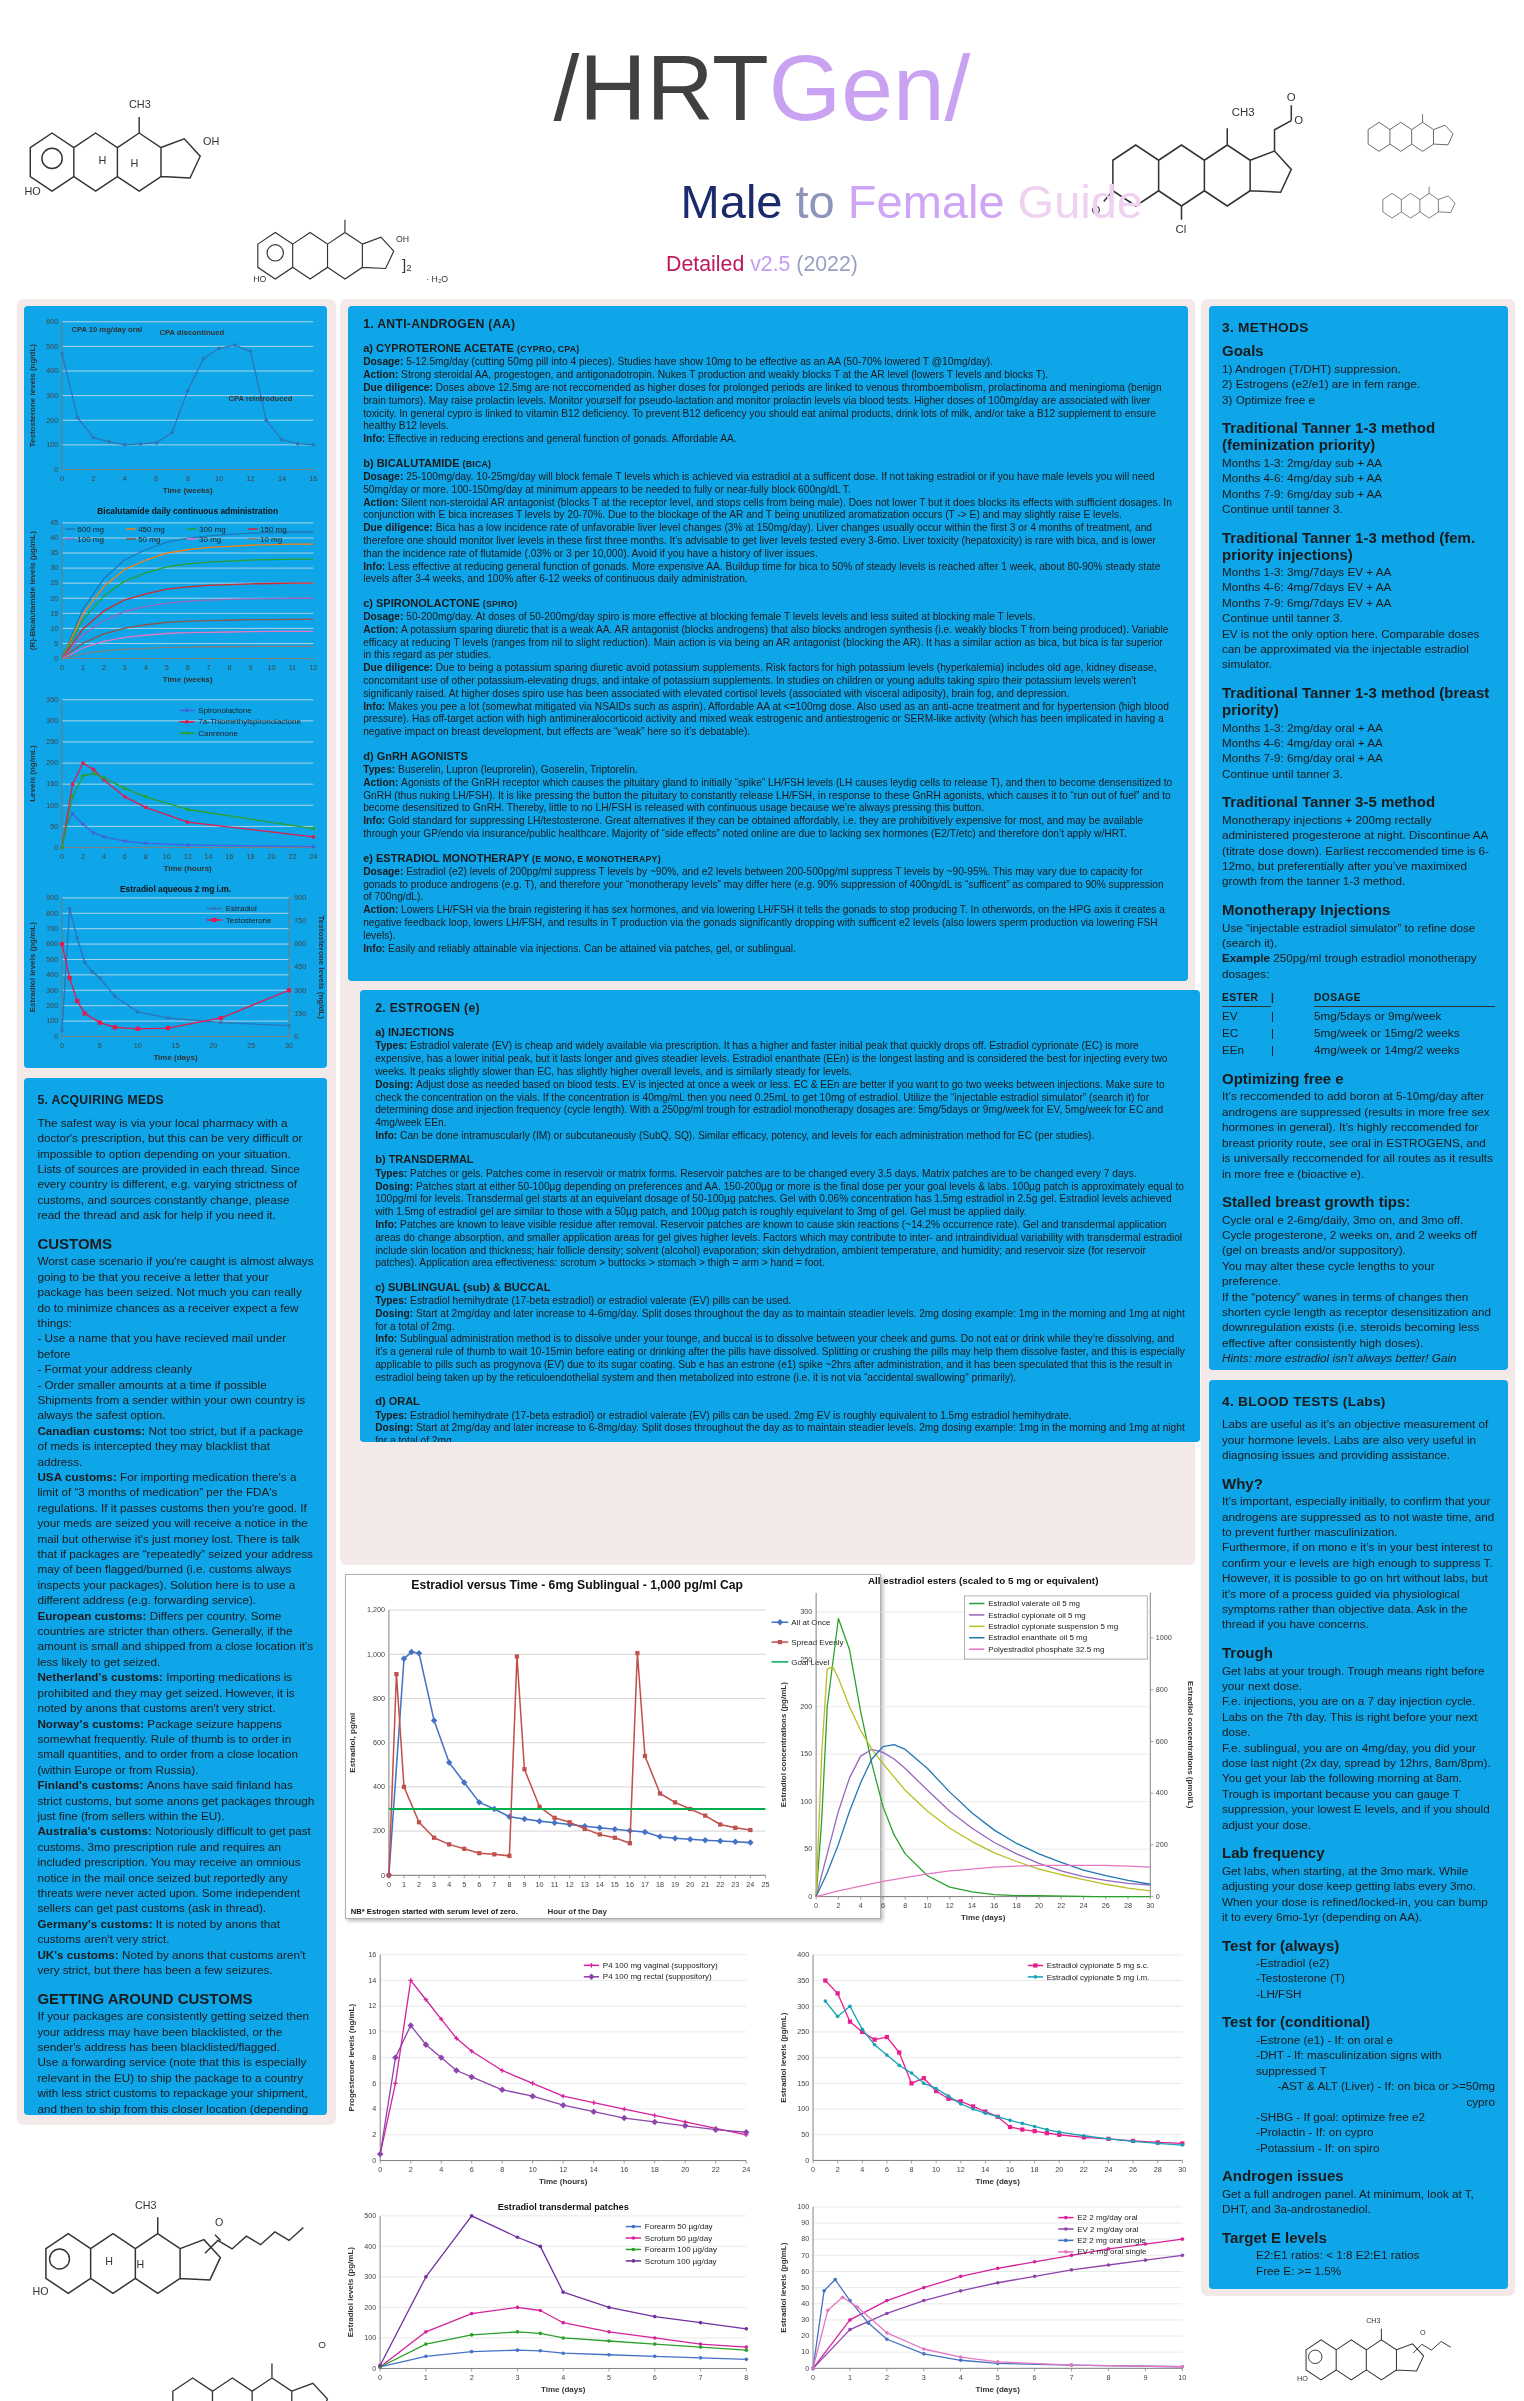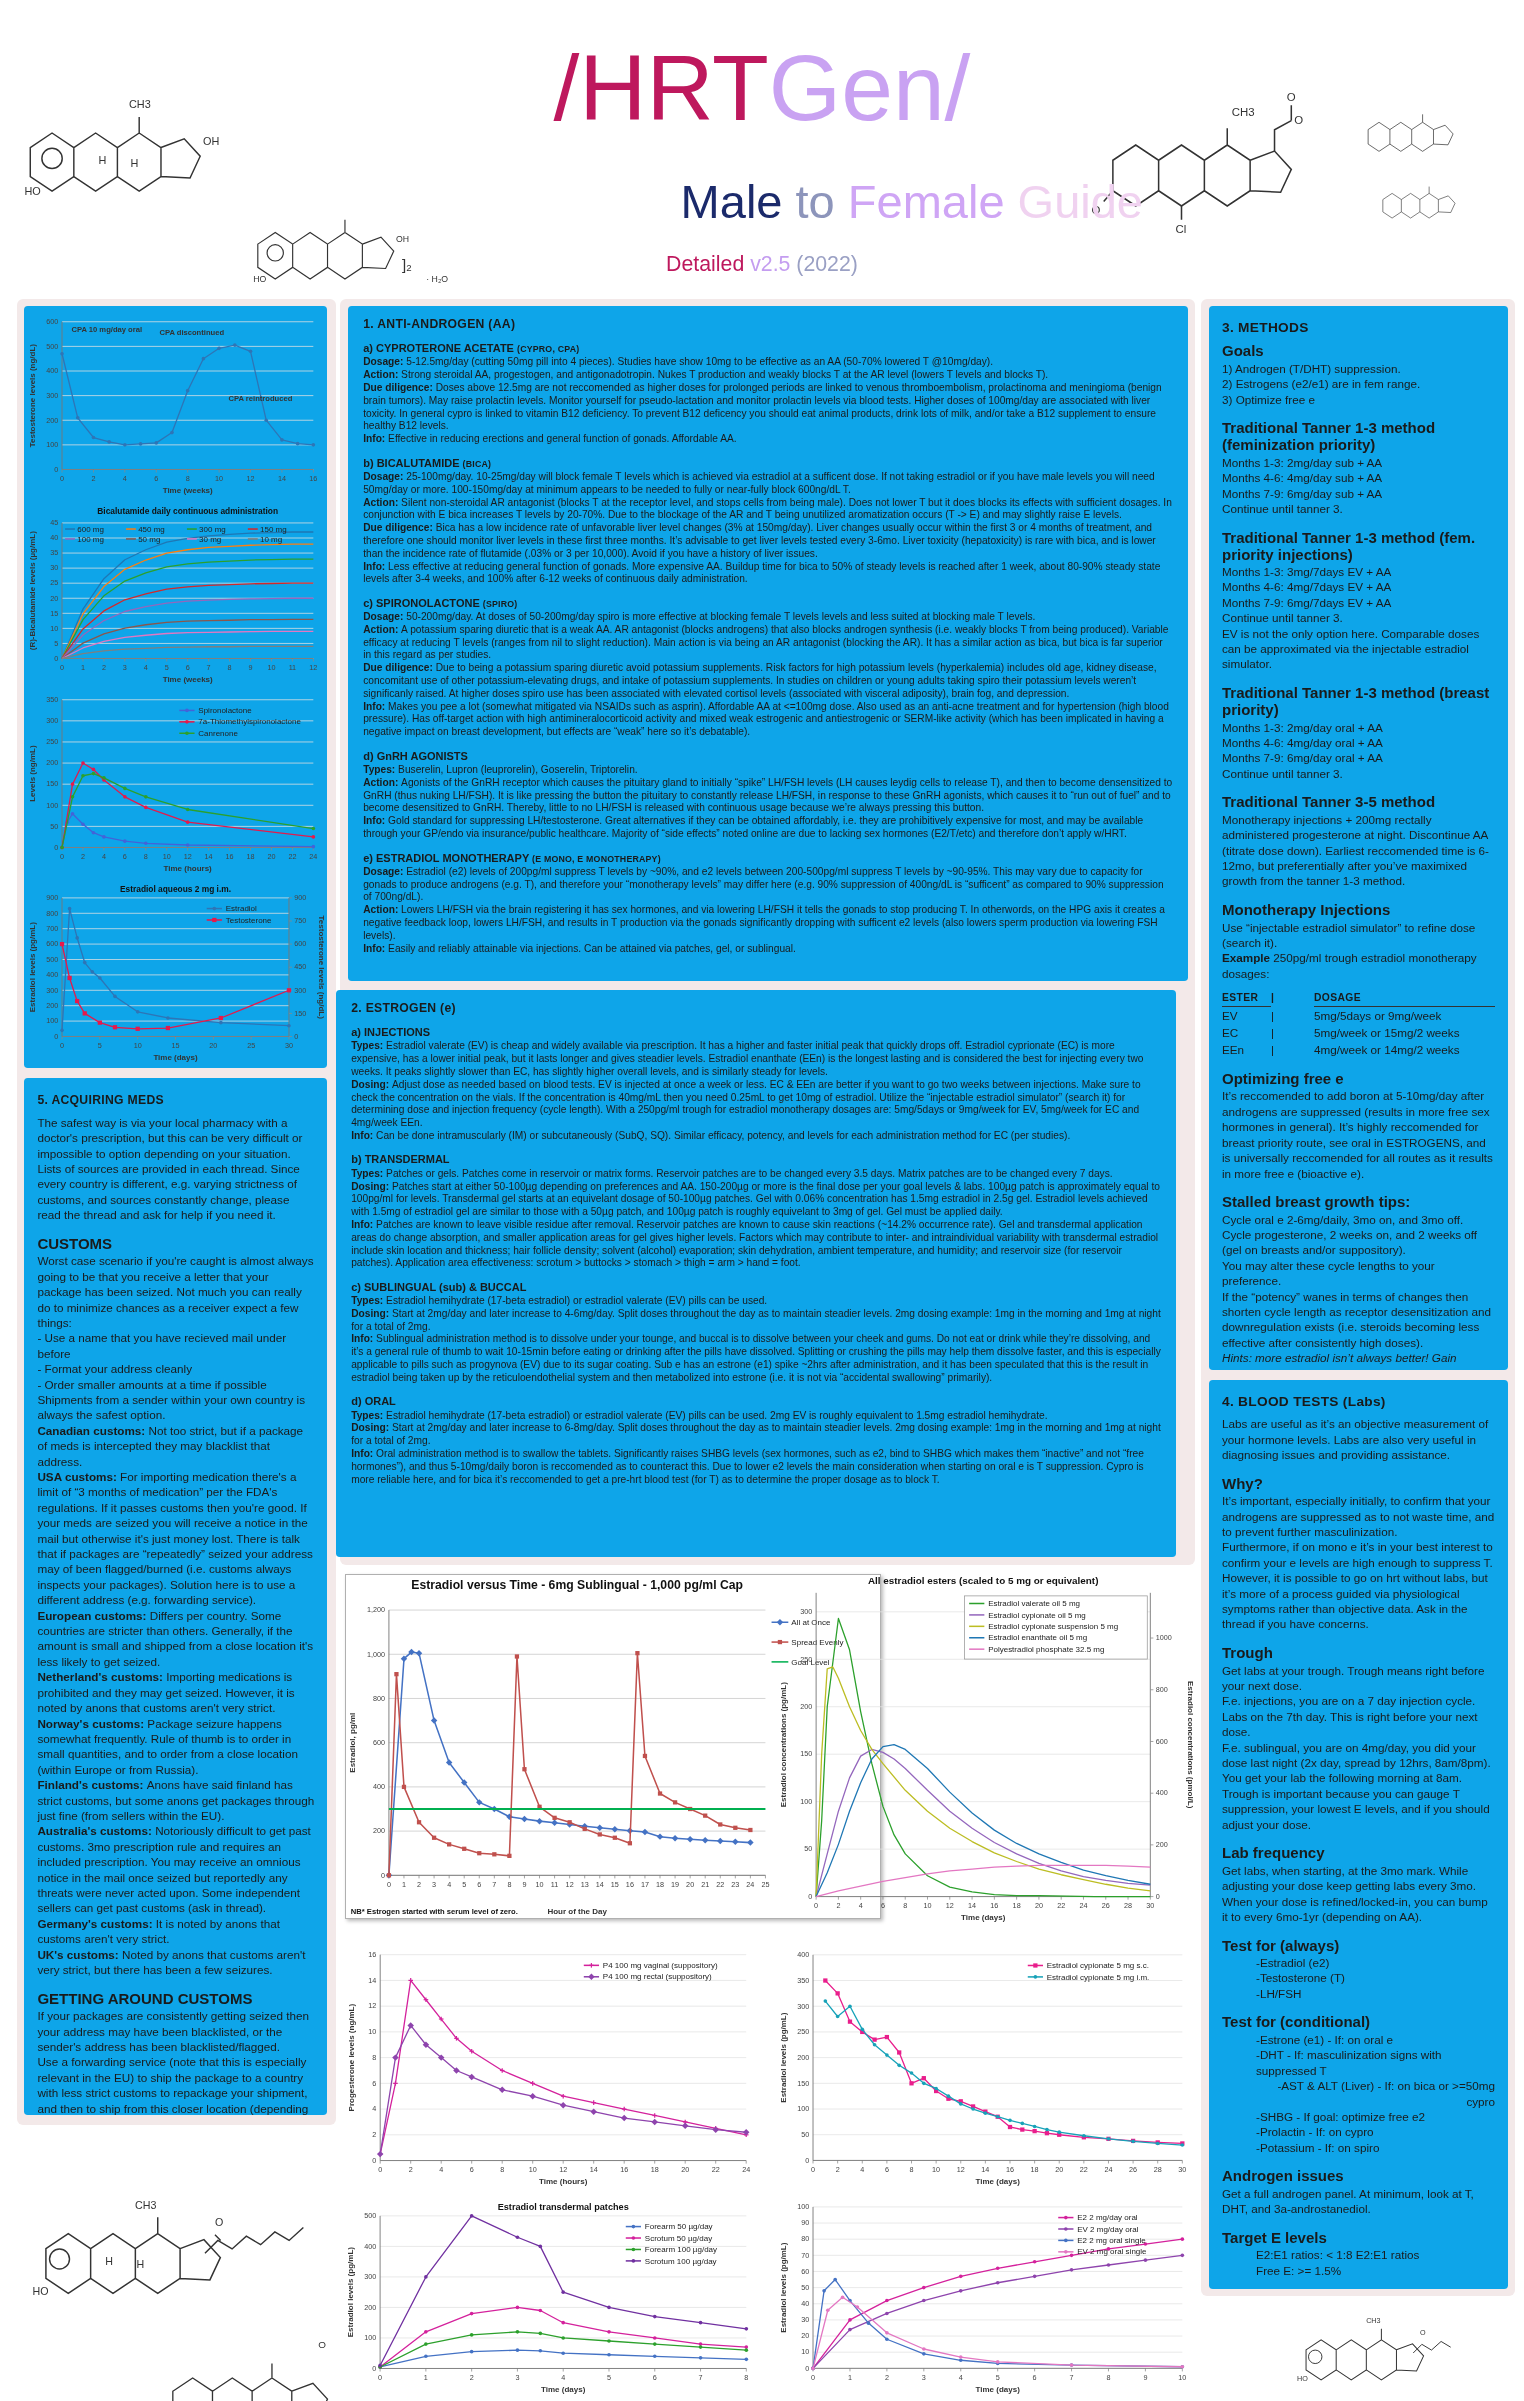--- a/index.html
+++ b/index.html
@@ -7,21 +7,21 @@
         font-family:"Liberation Sans","DejaVu Sans",sans-serif;color:#1a1a1a;}
   .seg-line{position:absolute;text-align:center;white-space:nowrap;}
   #title{left:381px;top:37px;width:762px;font-size:93px;line-height:1.1;}
   #subtitle{left:381px;top:174px;width:762px;font-size:47px;font-weight:400;text-align:right;}
   #version{left:381px;top:252px;width:762px;font-size:21.3px;}
   .pinkcol{position:absolute;background:#f3e9e9;border-radius:6.1px;}
   .card{position:absolute;background:#0ea5e9;border-radius:3.8px;box-sizing:border-box;overflow:hidden;}
   #card-charts{left:24.4px;top:306px;width:303px;height:762px;}
   #card-acquire{left:24.4px;top:1078px;width:303px;height:1037px;padding:15.2px 13px;}
   #card-aa{left:348px;top:306px;width:840px;height:675px;padding:11.4px 15.2px;}
-  #card-e{left:336px;top:990px;width:840px;height:567px;padding:11.4px 15.2px;}
+  #card-e{left:360px;top:990px;width:840px;height:452px;padding:11.4px 15.2px;}
   #card-methods{left:1209px;top:306px;width:299px;height:1064px;padding:13.7px 13px;}
   #card-labs{left:1209px;top:1380px;width:299px;height:909px;padding:13.7px 13px;}
   h3.sec{font-size:12.2px;font-weight:bold;margin:0 0 7.6px 0;letter-spacing:0.3px;}
   .dh{font-size:11px;font-weight:bold;margin:10.7px 0 2.3px 0;}
   .dh .sc{text-transform:uppercase;font-size:8.8px;letter-spacing:0.2px;}
   .mid .fld{font-size:10.2px;line-height:12.8px;margin:0;}
   .drug{margin-bottom:3px;}
   .side .fld{font-size:11.7px;line-height:15.4px;margin:0;}
   .side .bh{font-size:15px;font-weight:bold;margin:12.2px 0 1.5px 0;}
   .side .blk:first-child .bh{margin-top:0;}
@@ -84,21 +84,21 @@
     <path class="sk" d="M30,200 L18,214 M242,148 L242,120 L264,108 M264,108 L264,88 M120,220 L120,238"></path>
     <text class="cl" x="2" y="230">O</text>
     <text class="cl" x="112" y="256">Cl</text>
     <text class="cl" x="268" y="112">O</text>
     <text class="cl" x="258" y="82">O</text>
     <text class="cl" x="186" y="102">CH3</text>
     <use href="#steroid" x="360" y="60" width="200" height="110"></use>
     <use href="#steroid" x="380" y="160" width="170" height="95"></use>
   </svg>
 
-  <div class="seg-line" id="title"><span style="color: #be185d;">/HRT</span><span style="color: rgb(201, 162, 242);">Gen/</span></div>
+  <div class="seg-line" id="title"><span style="color: #404040;">/HRT</span><span style="color: rgb(201, 162, 242);">Gen/</span></div>
   <div class="seg-line" id="subtitle"><span style="color: rgb(27, 42, 107);">Male </span><span style="color: rgb(141, 149, 187);">to </span><span style="color: rgb(207, 165, 245);">Female </span><span style="color: rgb(240, 210, 240);">Guide</span></div>
   <div class="seg-line" id="version"><span style="color: #be185d;">Detailed </span><span style="color: rgb(196, 157, 240);">v2.5 </span><span style="color: rgb(154, 160, 196);">(2022)</span></div>
 
   <div class="pinkcol" style="left:17px;top:299px;width:319px;height:1826px"></div>
   <div class="pinkcol" style="left:340px;top:299px;width:855px;height:1266px"></div>
   <div class="pinkcol" style="left:1201px;top:299px;width:314px;height:1997px"></div>
 
   <div class="card" id="card-charts"></div>
   <div class="chart" id="c-cpa" style="left:27.4px;top:311px;width:297px;height:186px">
       <svg viewBox="0 0 390 244" width="297" height="186">

